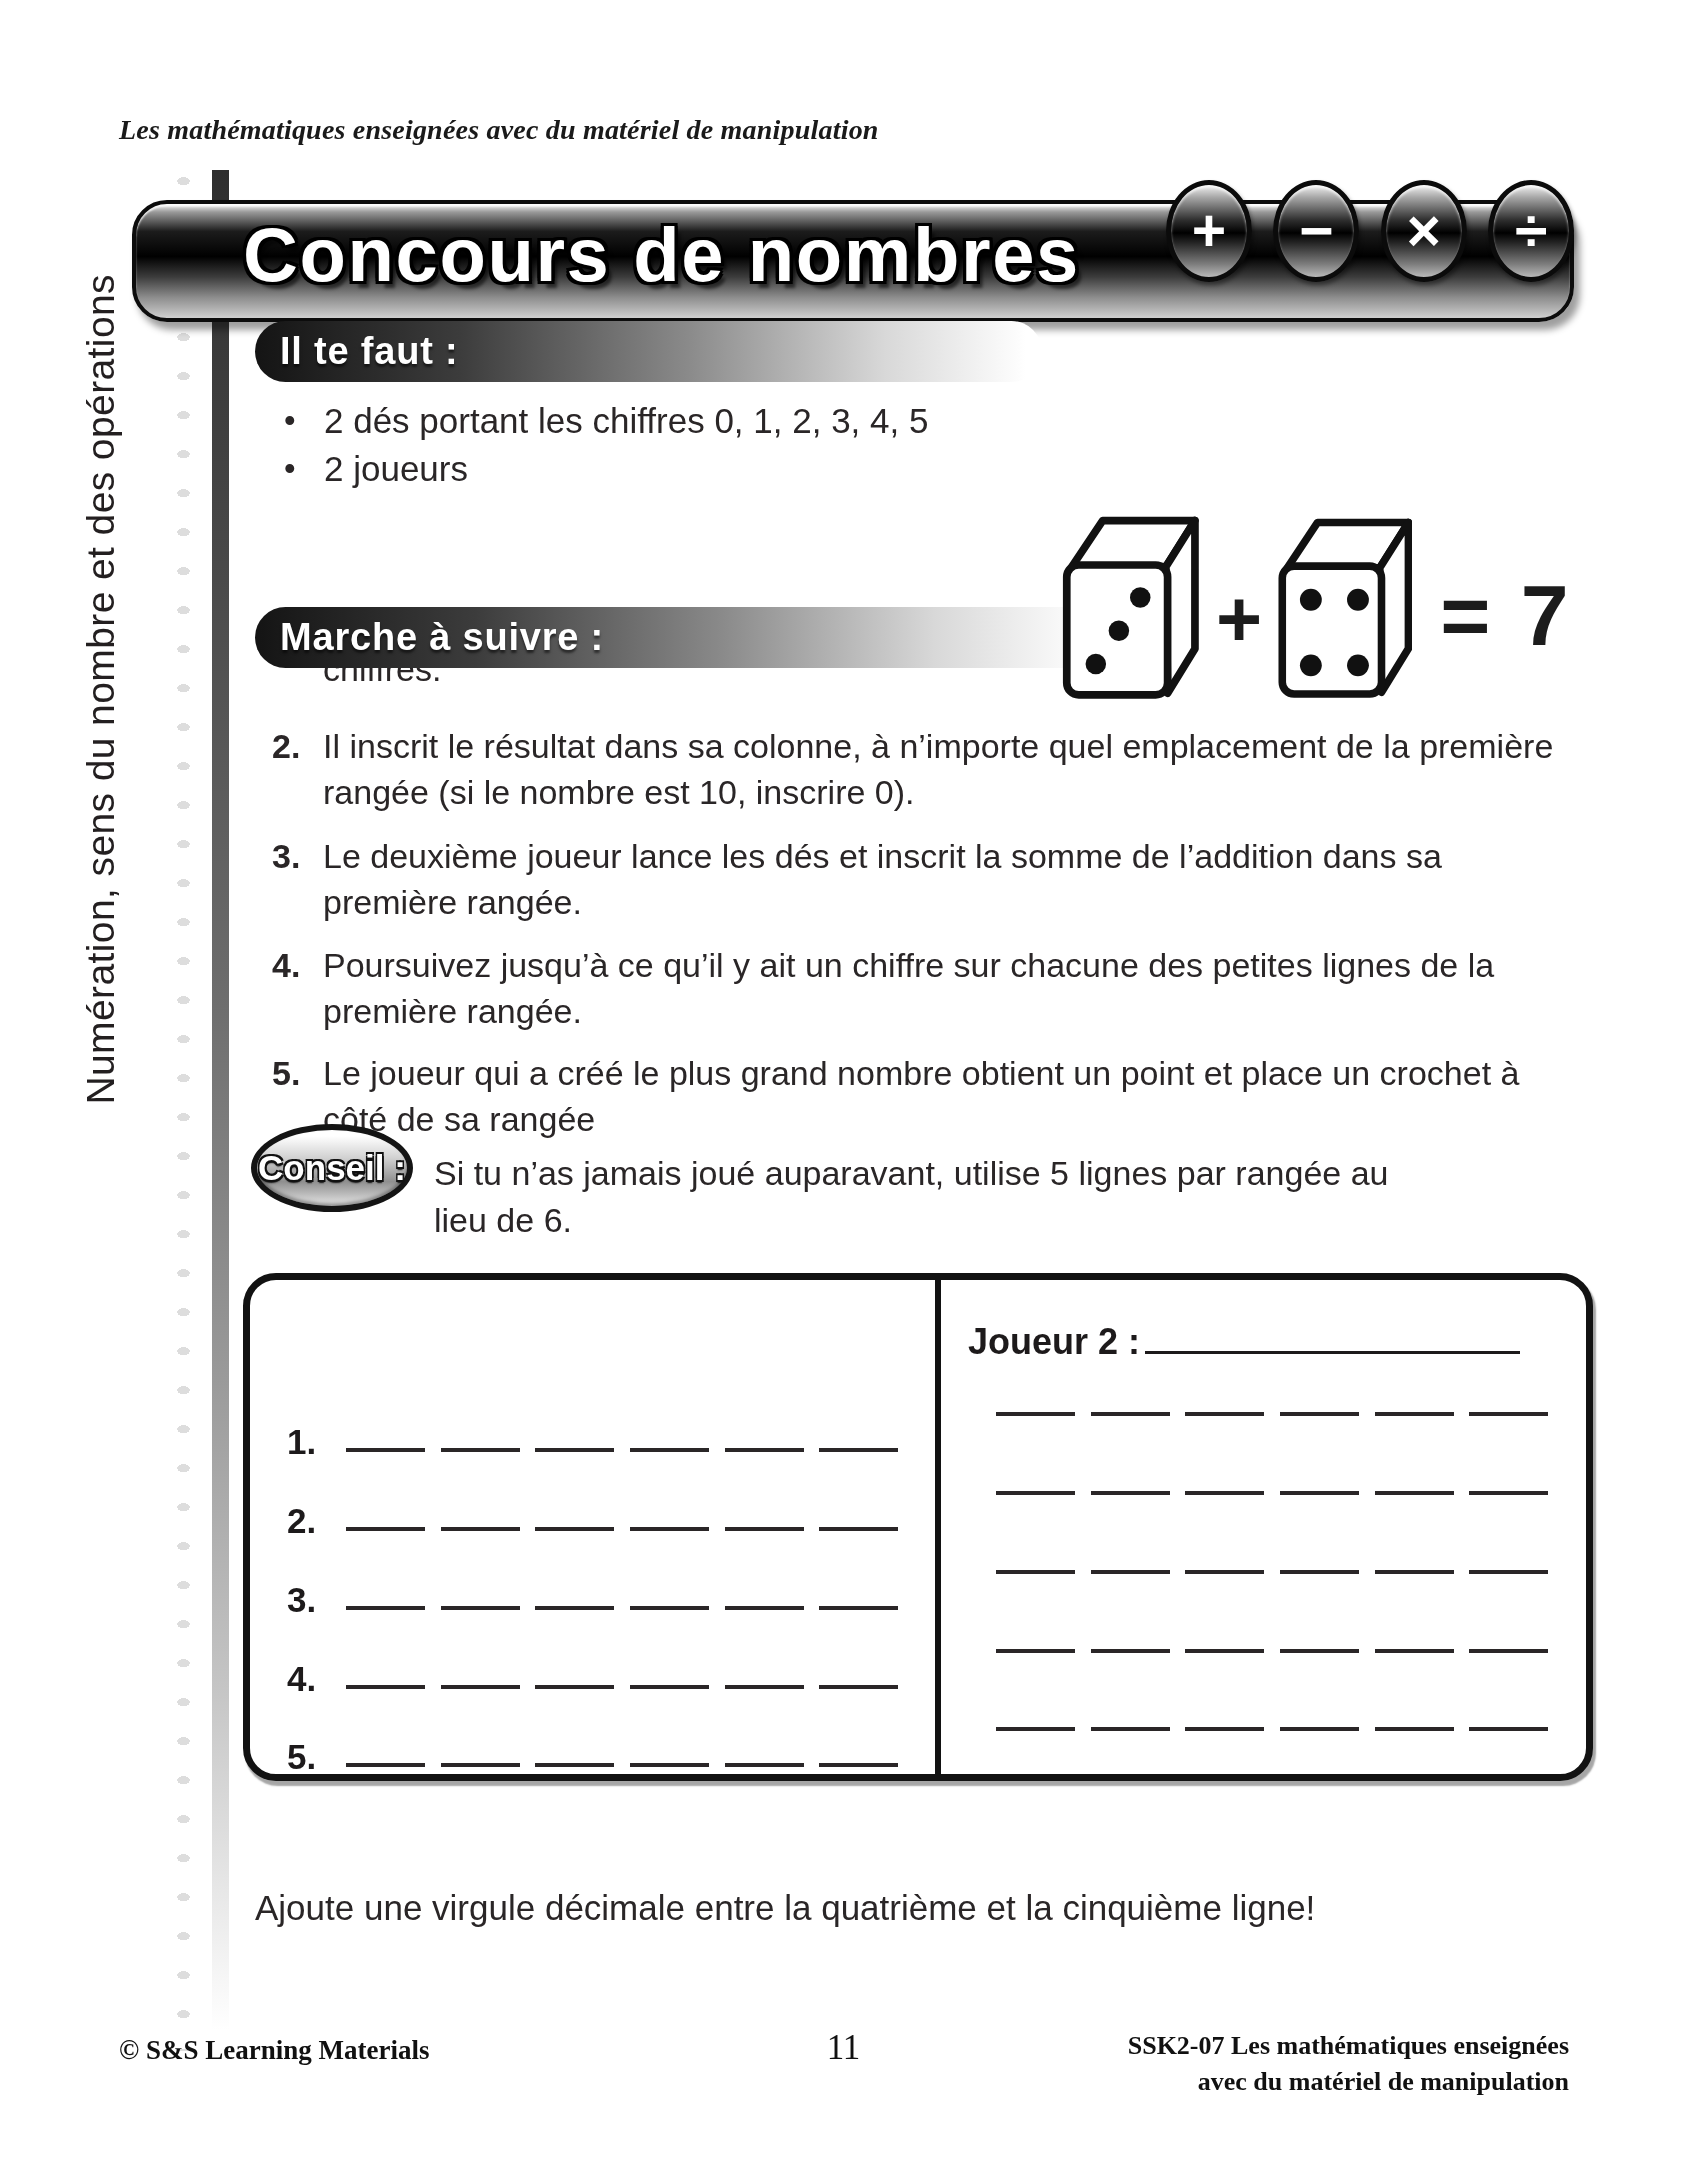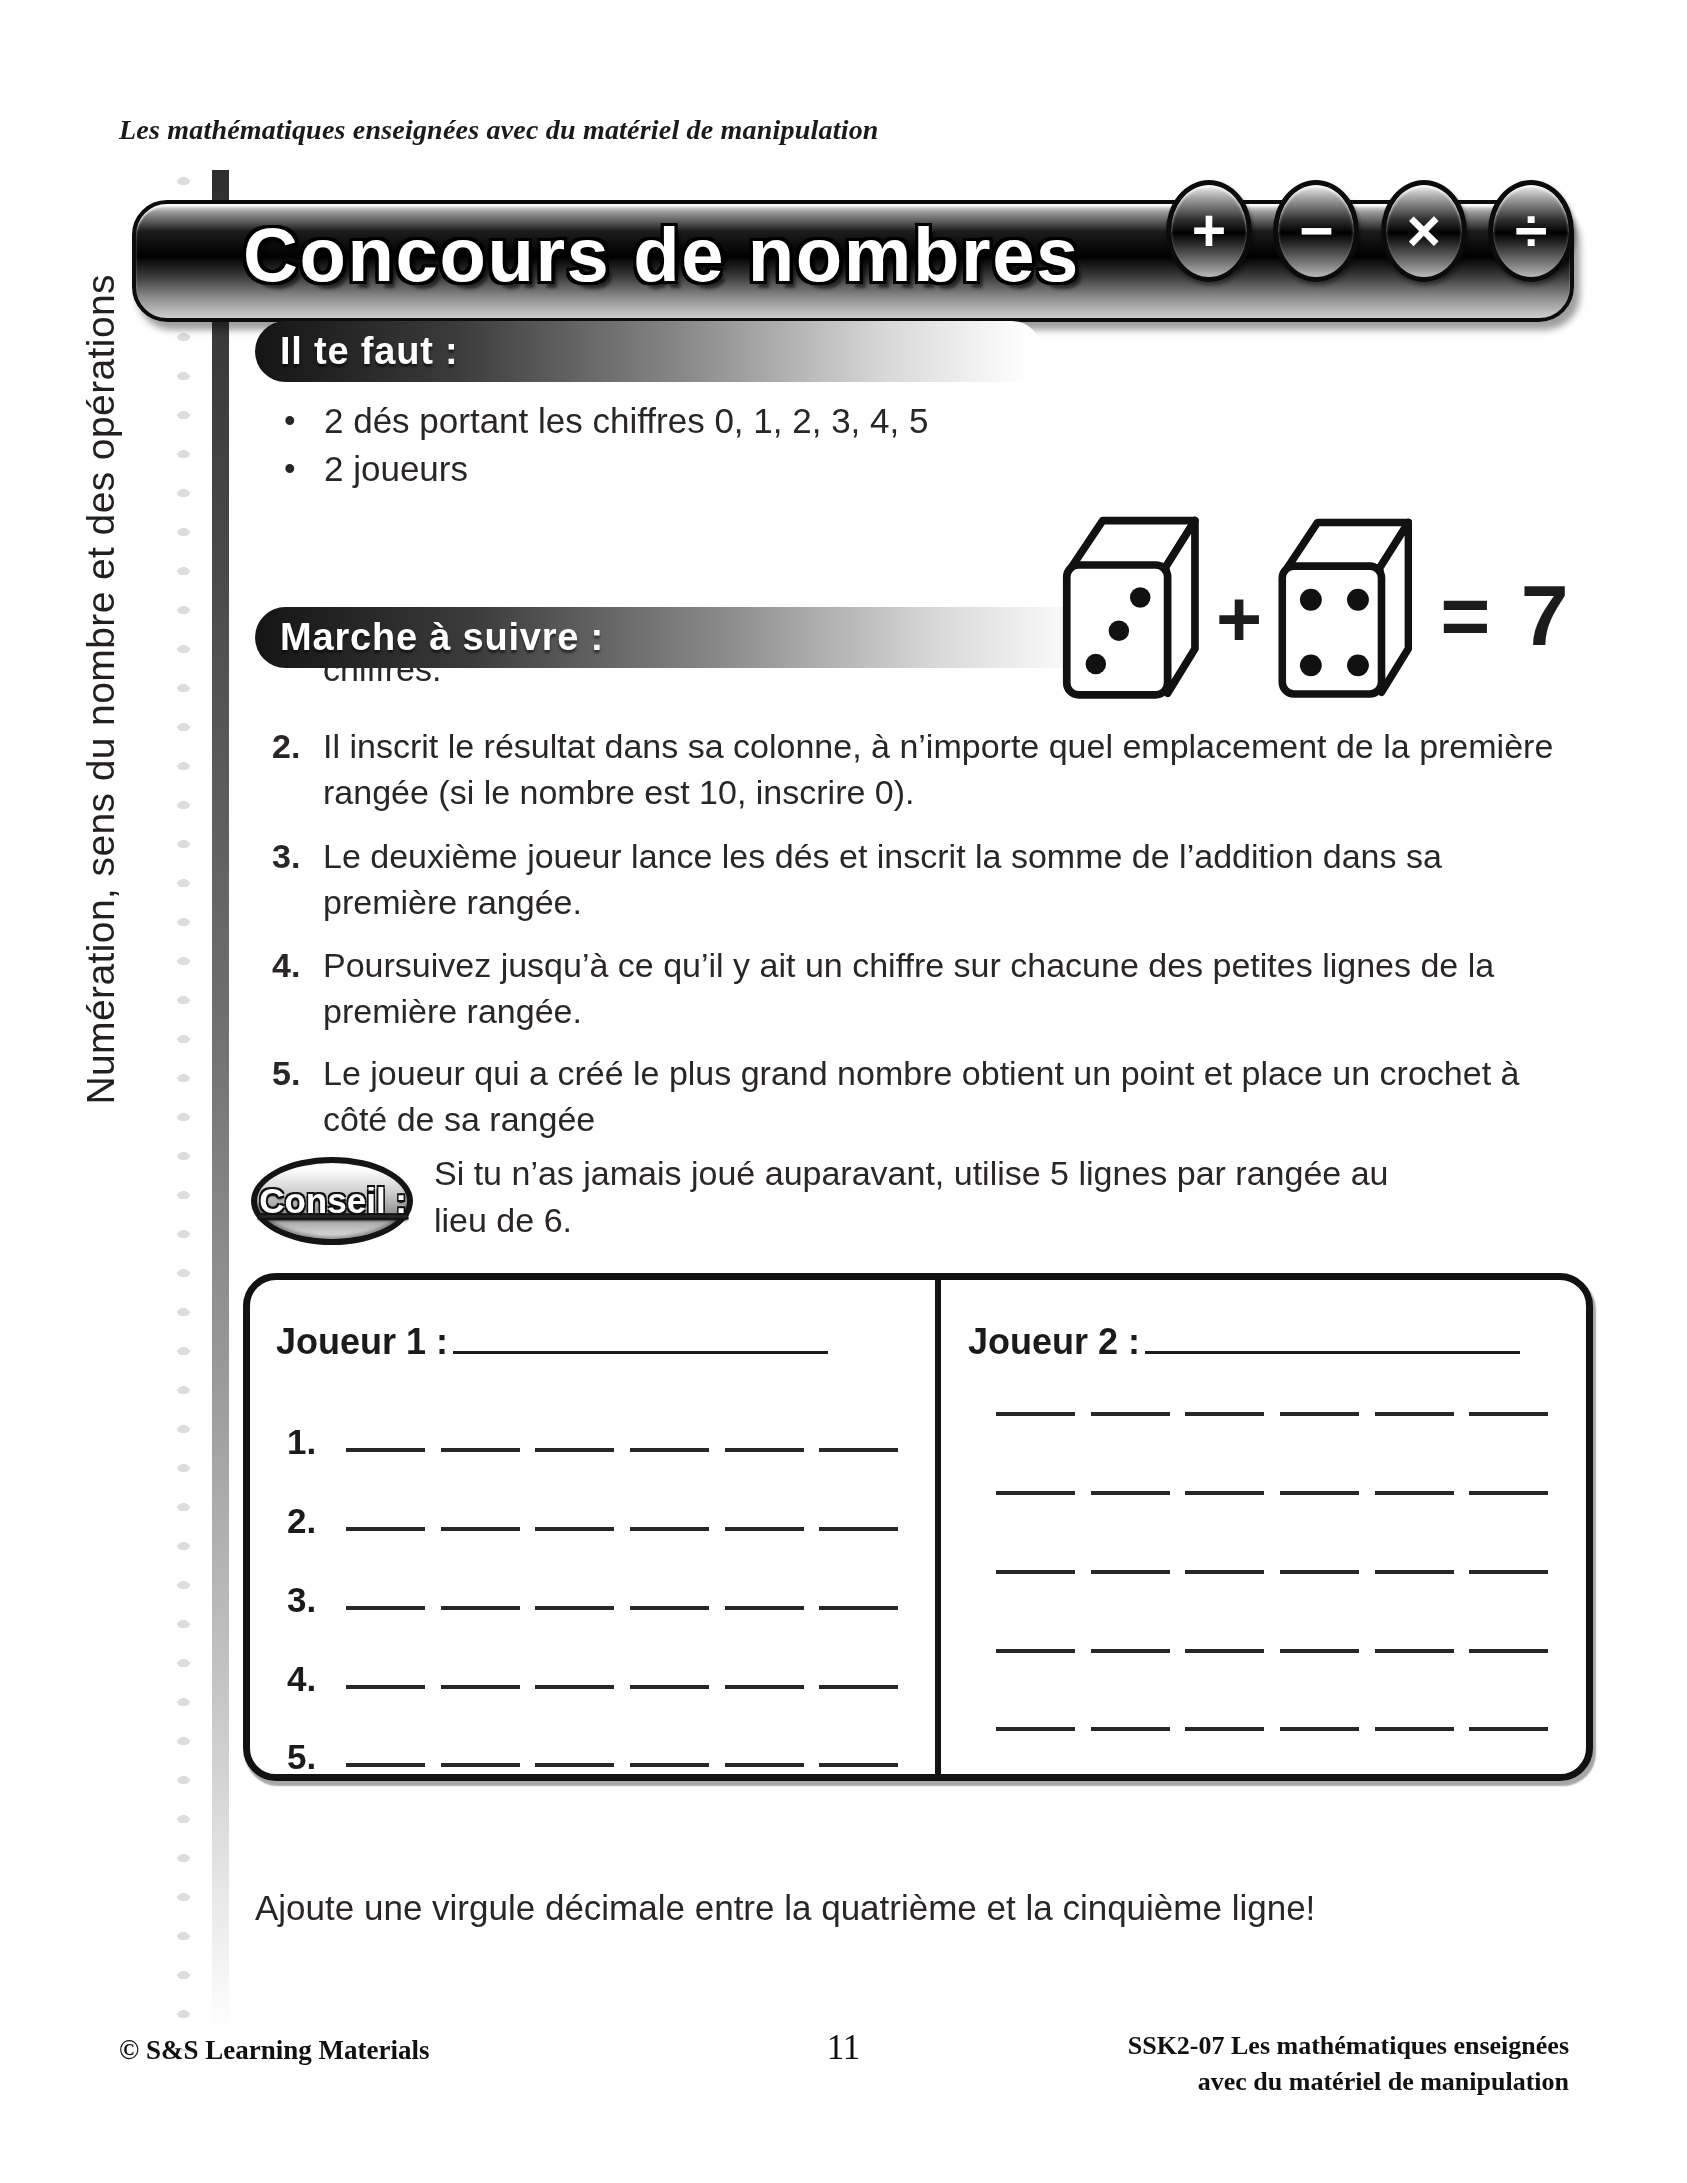--- a/index.html
+++ b/index.html
@@ -85,26 +85,25 @@
   .step-5{left:272px; top:1050px;} .step-5 .txt{width:1261px;}
 
   
   .dice-row{position:absolute; left:1059px; top:512px; display:flex; align-items:center; z-index:2;}
   .die{flex:none;}
   .plus-sign{font-size:79px; font-weight:900; color:#1c1c1c; margin:25px 15px 0 15px;}
   .result{font-size:86px; font-weight:900; color:#1c1c1c; margin:18px 0 0 28px; letter-spacing:3.3px;}
 
   
   .tip-badge{
-    position:absolute; left:251px; top:1157px; width:150px; height:76px;
+    position:absolute; left:251px; top:1124px; width:150px; height:76px;
     border:6.6px solid #141414; border-radius:50%;
     background:linear-gradient(to bottom,#fff 8%,#cfcfcf 38%,#8f8f8f 68%,#e6e6e6 100%);
-    display:flex; align-items:center; justify-content:flex-end;
+    display:flex; align-items:center; justify-content:center;
     box-shadow:inset 0 -2.5px 3.3px rgba(0,0,0,.35);
-    text-decoration:underline;
   }
   .tip-badge span{
     color:#fff; font-size:35px; font-weight:bold;
     text-shadow:-1.6px -1.6px 0 #111,1.6px -1.6px 0 #111,-1.6px 1.6px 0 #111,1.6px 1.6px 0 #111,0 2.5px 1.6px #111;
   }
   .tip-text{position:absolute; left:434px; top:1150px; width:989px; font-size:34px; line-height:47px; color:#2a2627;}
 
   
   .score{
     position:absolute; left:243px; top:1273px; width:1336px; height:494px;
@@ -230,23 +229,20 @@
     <span class="txt">Le joueur qui a créé le plus grand nombre obtient un point et place un crochet à côté de sa rangée</span>
   </div>
 
   <div class="tip-badge">
     <span>Conseil :</span>
   </div>
   <div class="tip-text">Si tu n’as jamais joué auparavant, utilise 5 lignes par rangée au lieu de 6.</div>
 
   <div class="score">
     <div class="divider"></div>
-    <div class="player-label p1">
-      <span>Joueur 1 :</span><span class="uline"></span>
-    </div>
     <div class="player-label p2">
       <span>Joueur 2 :</span><span class="uline"></span>
     </div>
 
     <div class="trow lrow r1">
       <span class="rnum">1.</span>
       <span class="blanks">
           <span class="blank"></span>
           <span class="blank"></span>
           <span class="blank"></span>

